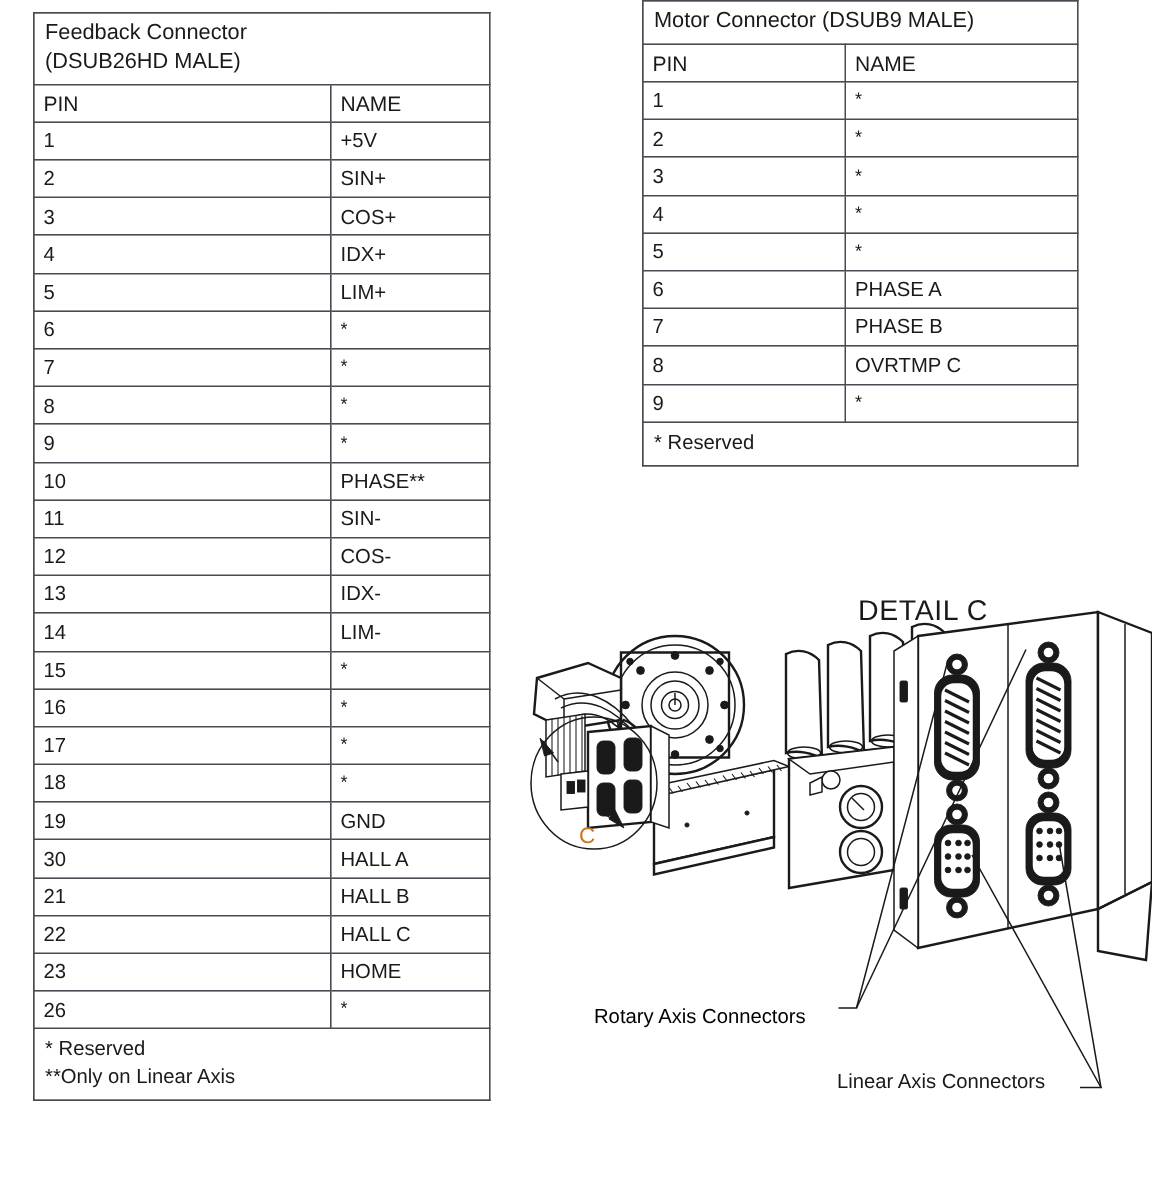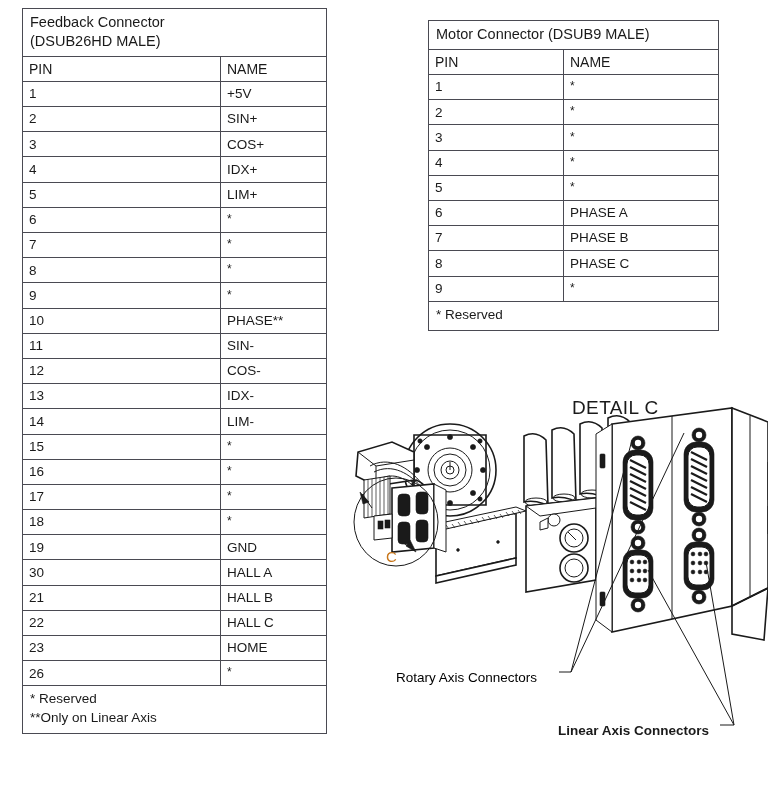--- a/index.html
+++ b/index.html
@@ -60,21 +60,21 @@
   }
   #feedback-table col.c-pin  { width: 198px; }
   #feedback-table col.c-name { width: 106px; }
   #feedback-table td { height: 20.2px; }
   #feedback-table .title-cell { height: auto; }
   #feedback-table .note-cell  { height: auto; }
 
   
   #motor-table {
     left: 428px;
-    top: 20px;
+    top: 0;
     width: 290px;
   }
   #motor-table col.c-pin  { width: 135px; }
   #motor-table col.c-name { width: 155px; }
   #motor-table td { height: 20.2px; }
   #motor-table .title-cell { height: auto; }
   #motor-table .note-cell  { height: auto; }
 
   
   #drawing-area {
@@ -97,25 +97,24 @@
     position: absolute;
     left: 66px;
     top: 290px;
     font-size: 13.5px;
     color: #000000;
     white-space: nowrap;
   }
   #linear-label {
     position: absolute;
     left: 228px;
-    top: 343px;
+    top: 333px;
     font-size: 13.5px;
     color: #1a1a1a;
     white-space: nowrap;
-    font-weight: bold;
   }
   svg { display: block; }
   .ln   { fill: none; stroke: #1a1a1a; stroke-width: 1; }
   .ln2  { fill: none; stroke: #1a1a1a; stroke-width: 1.6; }
   .lnt  { fill: none; stroke: #1a1a1a; stroke-width: 0.7; }
   .fillw{ fill: #ffffff; stroke: #1a1a1a; stroke-width: 1; }
   .fillw2{ fill: #ffffff; stroke: #1a1a1a; stroke-width: 1.6; }
   .fillk{ fill: #1a1a1a; stroke: #1a1a1a; stroke-width: 0.6; }
   .leader { fill: none; stroke: #1a1a1a; stroke-width: 1; }
   .cmark  { fill: #c8761a; font-size: 15px; font-family: "Liberation Sans", sans-serif; }
@@ -274,21 +273,21 @@
       <tr>
         <td>6</td>
         <td class="">PHASE A</td>
       </tr>
       <tr>
         <td>7</td>
         <td class="">PHASE B</td>
       </tr>
       <tr>
         <td>8</td>
-        <td class="">PHASE C</td>
+        <td class="">OVRTMP C</td>
       </tr>
       <tr>
         <td>9</td>
         <td class="star">*</td>
       </tr>
       <tr>
         <td class="note-cell" colspan="2">* Reserved</td>
       </tr>
     </tbody>
 </table>

